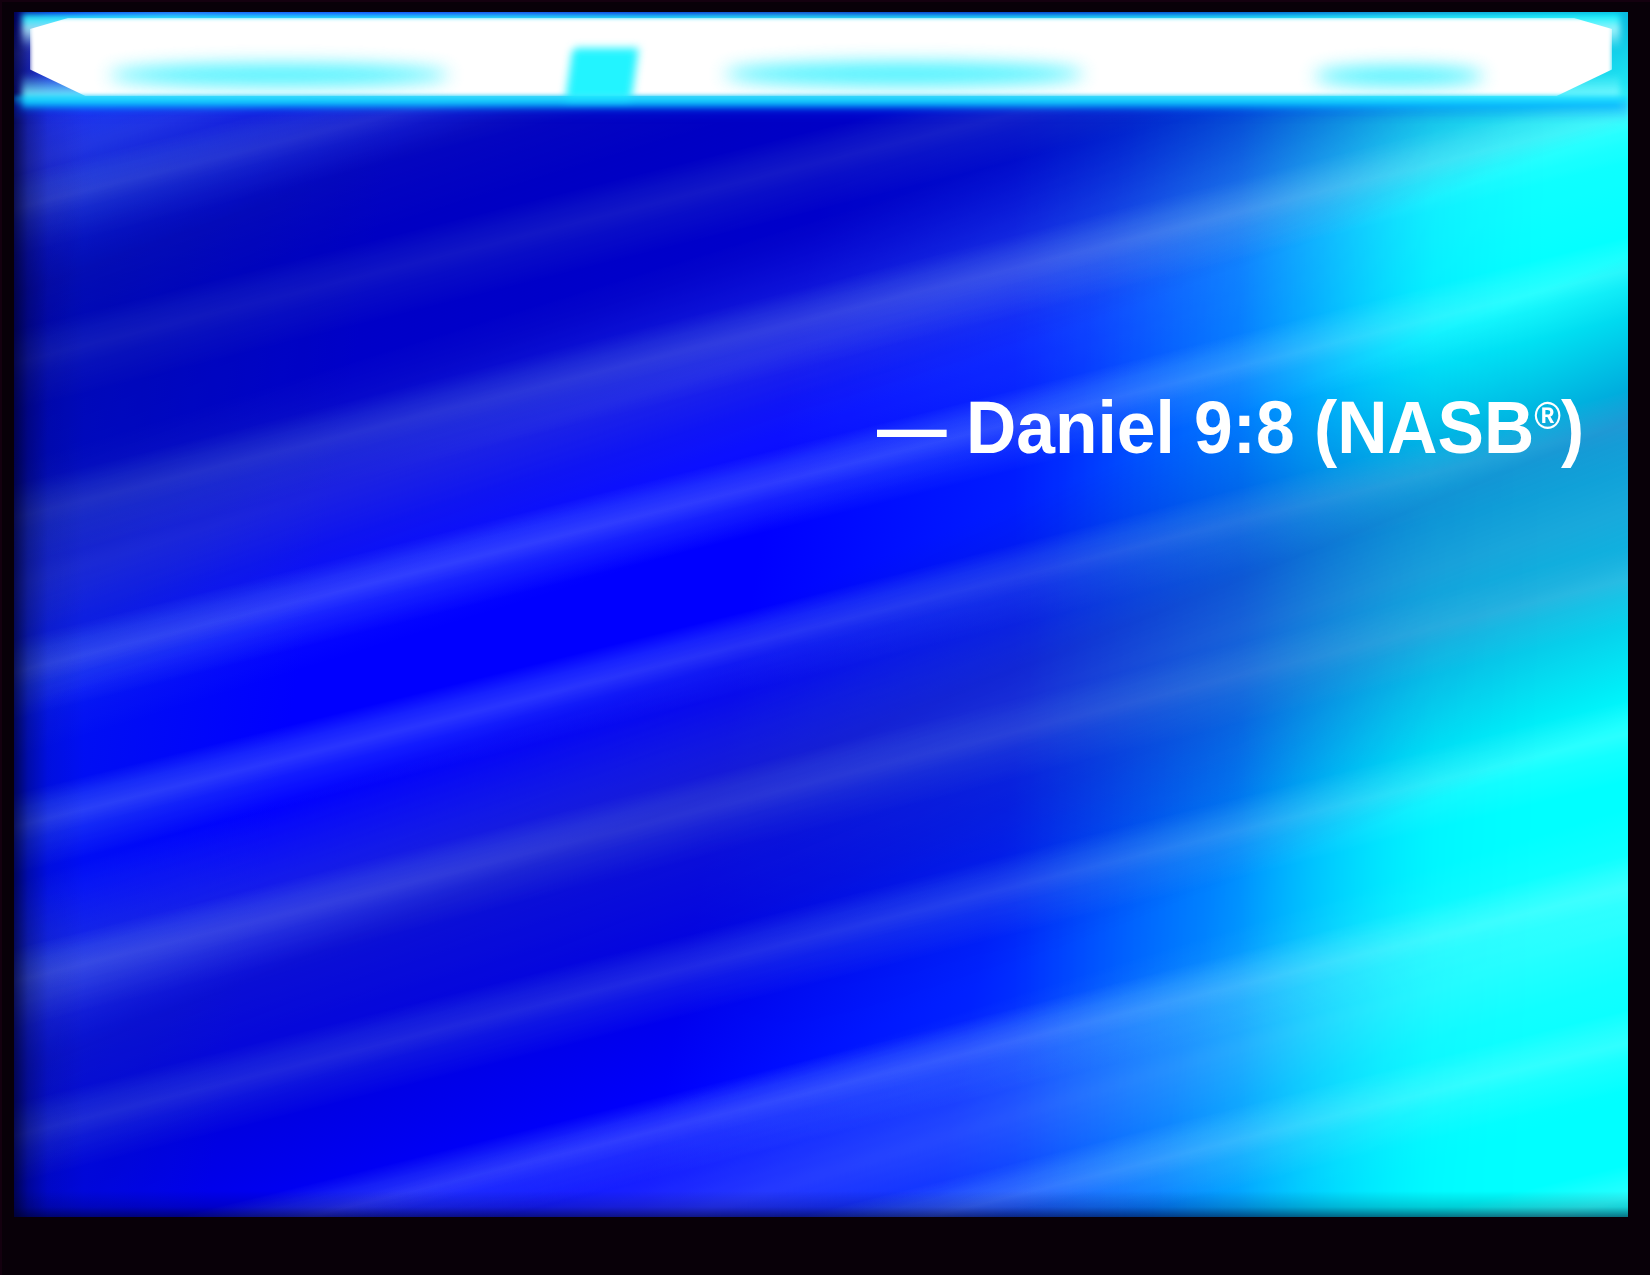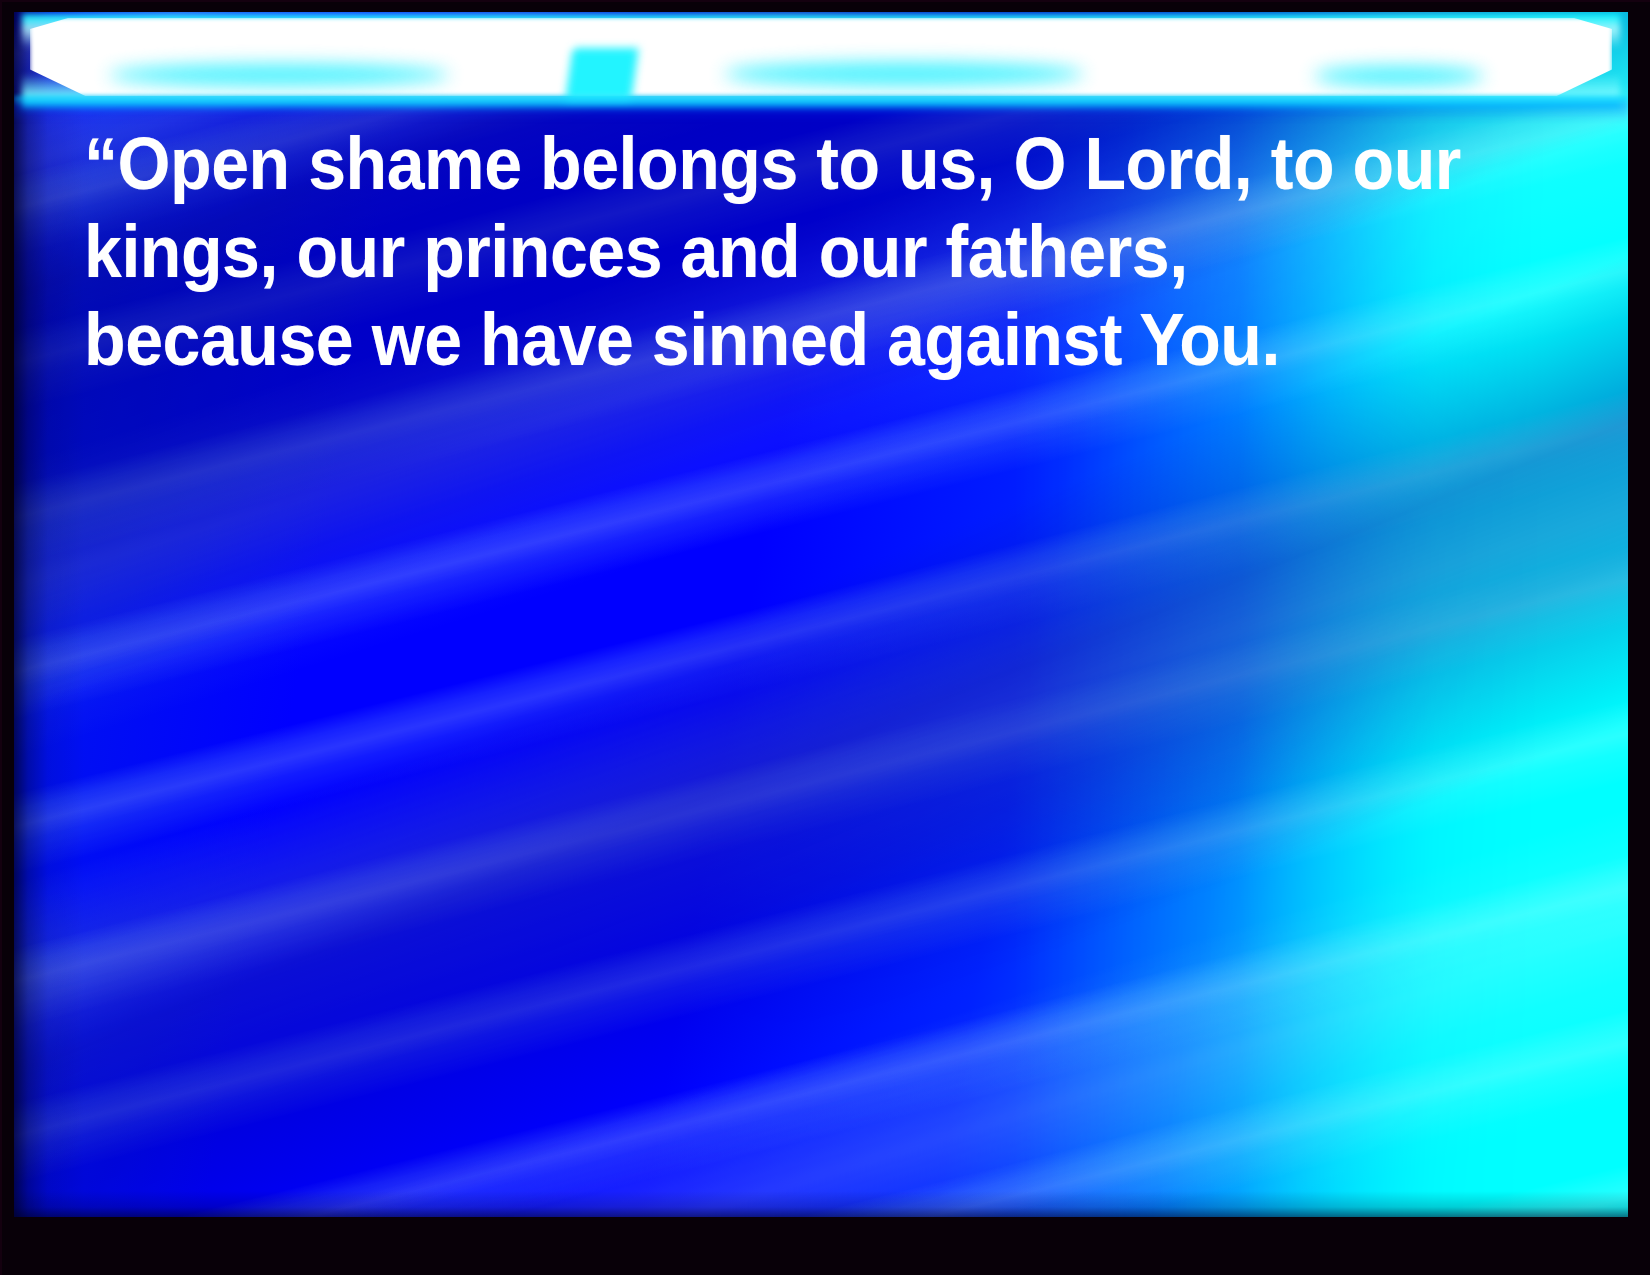--- a/index.html
+++ b/index.html
@@ -293,23 +293,22 @@
     <div id="top-glow">
       <div id="top-glow-cyan"></div>
       <div id="top-glow-white"></div>
       <div class="glow-patch" id="glow-patch-left"></div>
       <div class="glow-patch" id="glow-patch-mid"></div>
       <div class="glow-patch" id="glow-patch-right"></div>
       <div id="top-glow-notch"></div>
       <div id="top-glow-seam"></div>
     </div>
 
-    <div id="verse-block">
-      <div class="verse-line">“Open shame belongs to us, O Lord, to our</div>
-      <div class="verse-line">kings, our princes and our fathers,</div>
-      <div class="verse-line">because we have sinned against You.</div>
+
+    <div id="verse-attribution">
+      <span class="attr-inner"><span>—</span><span>&nbsp;</span><span>Daniel</span><span>&nbsp;</span><span>9:8</span><span>&nbsp;</span><span>(</span><span>NASB</span><span class="reg-mark">®</span><span>)</span>
+      </span>
     </div>
-
 
   </div>
 
   <div id="frame-hairline"></div>
 </div>
 
 </body></html>

